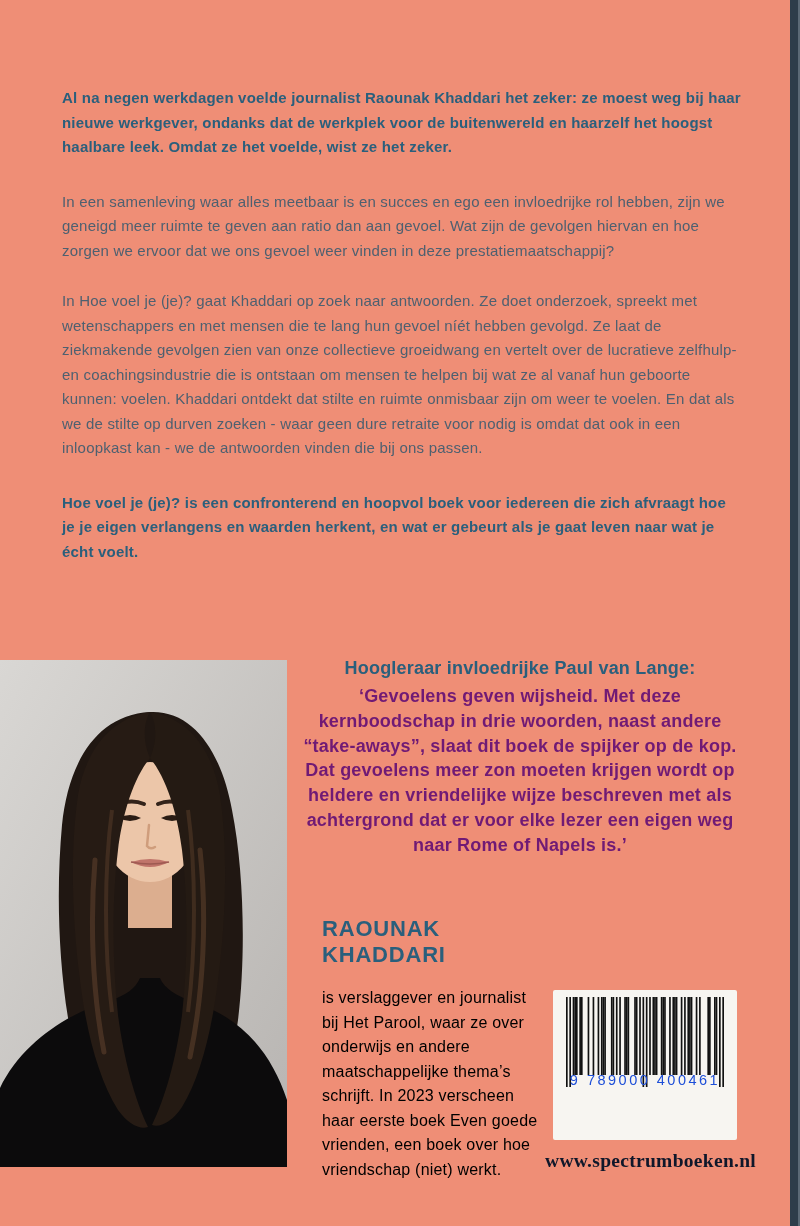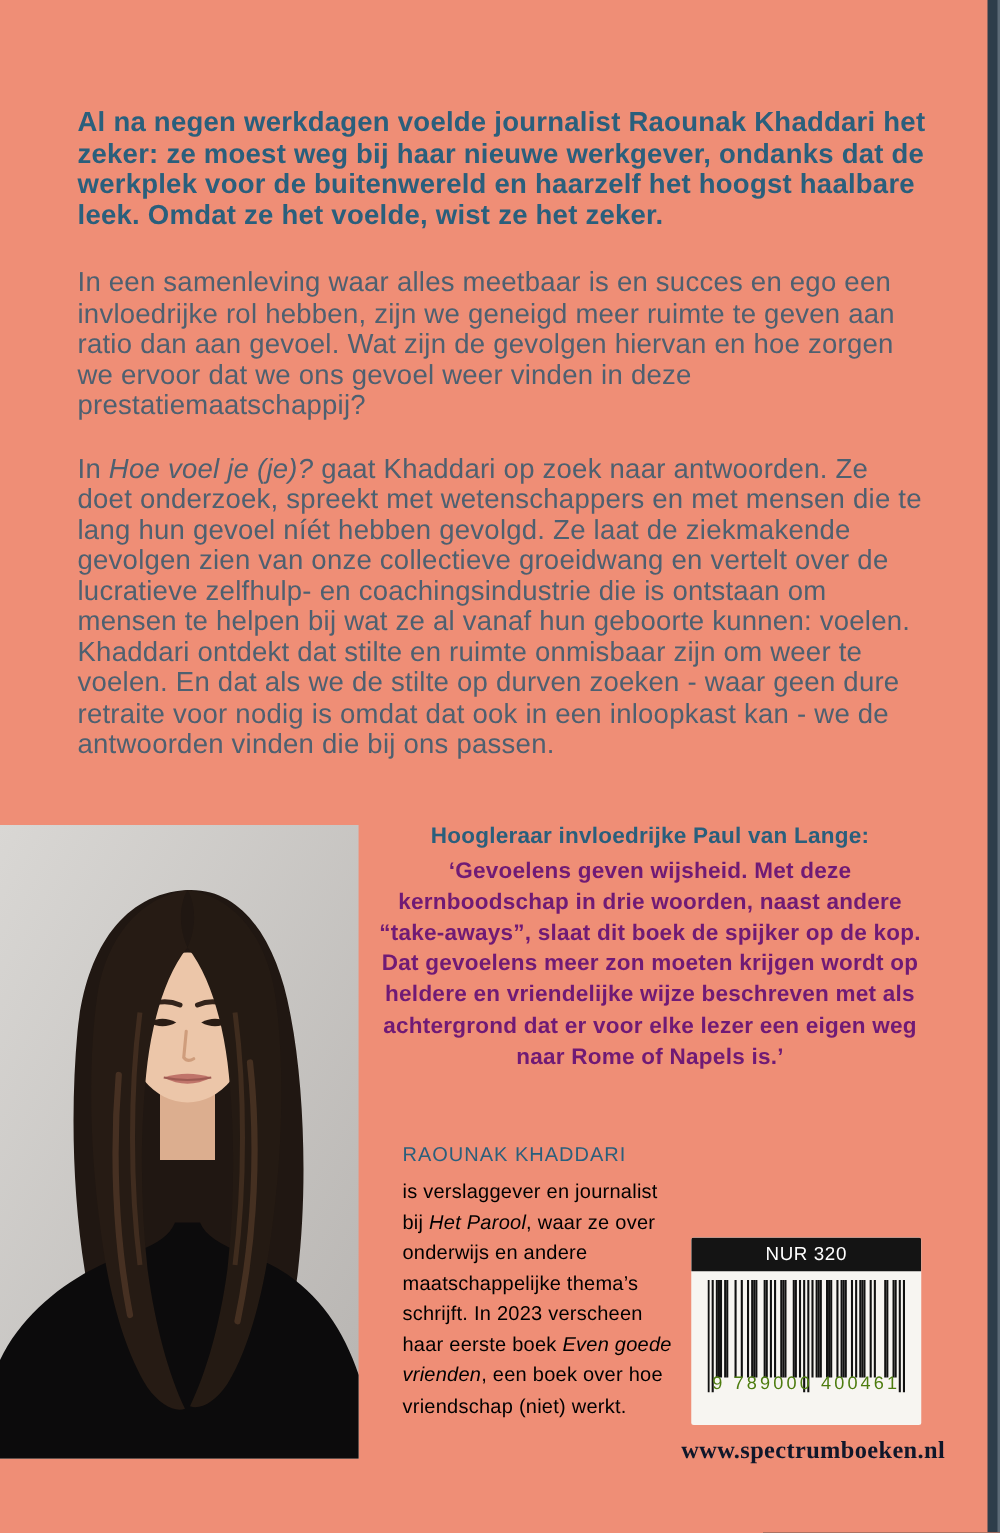--- a/index.html
+++ b/index.html
@@ -10,30 +10,30 @@
     background:#EF8E76;
     overflow:hidden;
     margin:0 auto;
   }
   
   .synopsis{
     position:absolute;left:62px;top:86px;width:680px;
   }
   .synopsis p{
     margin:0 0 26px 0;
-    font-size:22px;line-height:24.5px;
+    font-size:15px;line-height:24.5px;
     color:#4E6070;
     letter-spacing:0.2px;
   }
   .synopsis p.teal-bold{
     color:#2A5F7C;font-weight:700;
     margin-bottom:30px;
   }
   .synopsis p.gap-big{margin-bottom:30px;}
-  .it{font-style:italic;}
+  .it{}
   
   .endorsement{
     position:absolute;left:300px;top:656px;width:440px;
     text-align:center;
   }
   .endorsement .attribution{
     color:#2A5F7C;font-weight:700;font-size:18px;line-height:25px;
     margin-bottom:3px;letter-spacing:0.2px;
   }
   .endorsement .quote{
@@ -43,41 +43,41 @@
   
   .photo{
     position:absolute;left:0;top:660px;width:287px;height:507px;
     margin:0;line-height:0;
   }
   
   .bio{
     position:absolute;left:322px;top:916px;width:222px;
   }
   .bio .bio-name{
-    color:#2A5F7C;font-weight:400;font-size:16px;letter-spacing:0.8px;
-    margin-bottom:8px;
+    color:#2A5F7C;font-weight:700;font-size:22px;letter-spacing:0.8px;
+    margin-bottom:18px;
   }
   .bio .bio-text{
     margin:0;color:#000000;font-size:16px;line-height:24.5px;
     letter-spacing:0.2px;
   }
   
   .barcode-box{
     position:absolute;left:553px;top:990px;width:184px;height:150px;
     background:#F7F5F1;border-radius:2px;
     overflow:hidden;
   }
   .nur{
     background:#141414;color:#fff;
     height:27px;line-height:27px;text-align:center;
     font-size:15px;letter-spacing:0.5px;
   }
   .barcode{display:block;margin:7px auto 0 auto;}
   .barcode-num{
-    text-align:center;font-size:14.5px;color:#4d7c0f;
+    text-align:center;font-size:14.5px;color:#1d4ed8;
     letter-spacing:2.5px;margin-top:-15px;
     font-family:"Liberation Sans",sans-serif;
   }
   
   .website{
     position:absolute;left:545px;top:1150px;width:200px;
     text-align:center;
     font-family:"Liberation Serif",serif;font-weight:700;
     font-size:19.5px;color:#0f172a;letter-spacing:0.3px;
   }
@@ -93,20 +93,21 @@
 </style>
 </head>
 <body>
 
 <div class="cover">
 
   <section class="synopsis">
     <p class="teal-bold">Al na negen werkdagen voelde journalist Raounak Khaddari het zeker: ze moest weg bij haar nieuwe werkgever, ondanks dat de werkplek voor de buitenwereld en haarzelf het hoogst haalbare leek. Omdat ze het voelde, wist ze het zeker.</p>
     <p>In een samenleving waar alles meetbaar is en succes en ego een invloedrijke rol hebben, zijn we geneigd meer ruimte te geven aan ratio dan aan gevoel. Wat zijn de gevolgen hiervan en hoe zorgen we ervoor dat we ons gevoel weer vinden in deze prestatiemaatschappij?</p>
     <p class="gap-big"><span>In </span><span class="it">Hoe voel je (je)?</span><span> gaat Khaddari op zoek naar antwoorden. Ze doet onderzoek, spreekt met wetenschappers en met mensen die te lang hun gevoel níét hebben gevolgd. Ze laat de ziekmakende gevolgen zien van onze collectieve groeidwang en vertelt over de lucratieve zelfhulp- en coachingsindustrie die is ontstaan om mensen te helpen bij wat ze al vanaf hun geboorte kunnen: voelen. Khaddari ontdekt dat stilte en ruimte onmisbaar zijn om weer te voelen. En dat als we de stilte op durven zoeken - waar geen dure retraite voor nodig is omdat dat ook in een inloopkast kan - we de antwoorden vinden die bij ons passen.</span></p>
+    <p class="teal-bold"><span class="it">Hoe voel je (je)?</span><span> is een confronterend en hoopvol boek voor iedereen die zich afvraagt hoe je je eigen verlangens en waarden herkent, en wat er gebeurt als je gaat leven naar wat je écht voelt.</span></p>
   </section>
 
   <section class="endorsement">
     <div class="attribution">Hoogleraar invloedrijke Paul van Lange:</div>
     <div class="quote">‘Gevoelens geven wijsheid. Met deze kernboodschap in drie woorden, naast andere “take-aways”, slaat dit boek de spijker op de kop. Dat gevoelens meer zon moeten krijgen wordt op heldere en vriendelijke wijze beschreven met als achtergrond dat er voor elke lezer een eigen weg naar Rome of Napels is.’</div>
   </section>
 
   <figure class="photo">
     <svg viewBox="0 0 287 507" width="287" height="507">
       <defs>
@@ -145,21 +146,20 @@
       <path d="M188,150 C196,210 196,290 188,352" stroke="#5a3d2a" stroke-width="4" fill="none" opacity="0.5"></path>
     </svg>
   </figure>
 
   <section class="bio">
     <div class="bio-name">RAOUNAK KHADDARI</div>
     <p class="bio-text"><span>is verslaggever en journalist bij </span><span class="it">Het Parool</span><span>, waar ze over onderwijs en andere maatschappelijke thema’s schrijft. In 2023 verscheen haar eerste boek </span><span class="it">Even goede vrienden</span><span>, een boek over hoe vriendschap (niet) werkt.</span></p>
   </section>
 
   <div class="barcode-box">
-    <div class="nur">NUR 320</div>
     <svg id="barcode-svg" class="barcode" width="158" height="90" viewBox="0 0 95 45" preserveAspectRatio="none">
         <rect x="0" y="0" width="1" height="45" fill="#111"></rect>
         <rect x="2" y="0" width="1" height="45" fill="#111"></rect>
         <rect x="4" y="0" width="1" height="39" fill="#111"></rect>
         <rect x="5" y="0" width="1" height="39" fill="#111"></rect>
         <rect x="6" y="0" width="1" height="39" fill="#111"></rect>
         <rect x="8" y="0" width="1" height="39" fill="#111"></rect>
         <rect x="9" y="0" width="1" height="39" fill="#111"></rect>
         <rect x="13" y="0" width="1" height="39" fill="#111"></rect>
         <rect x="16" y="0" width="1" height="39" fill="#111"></rect>

